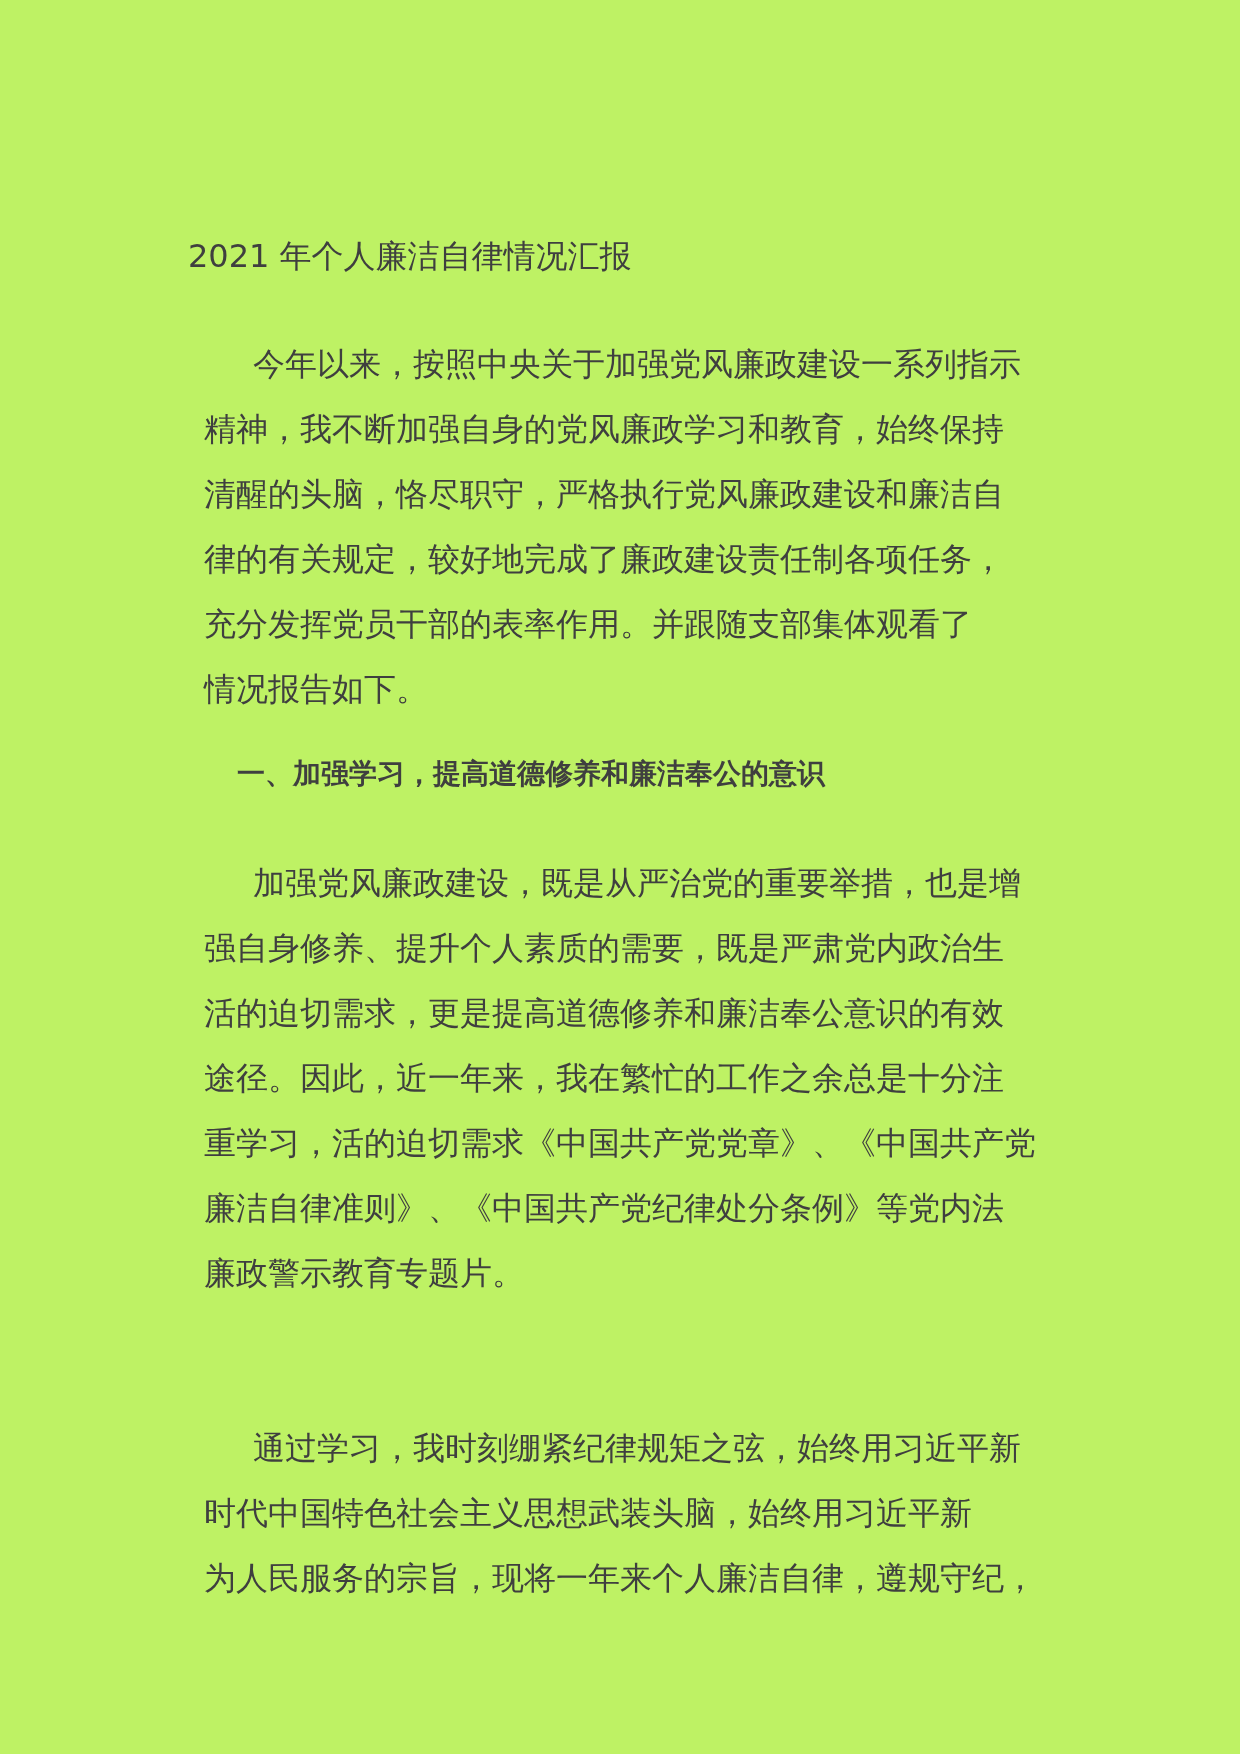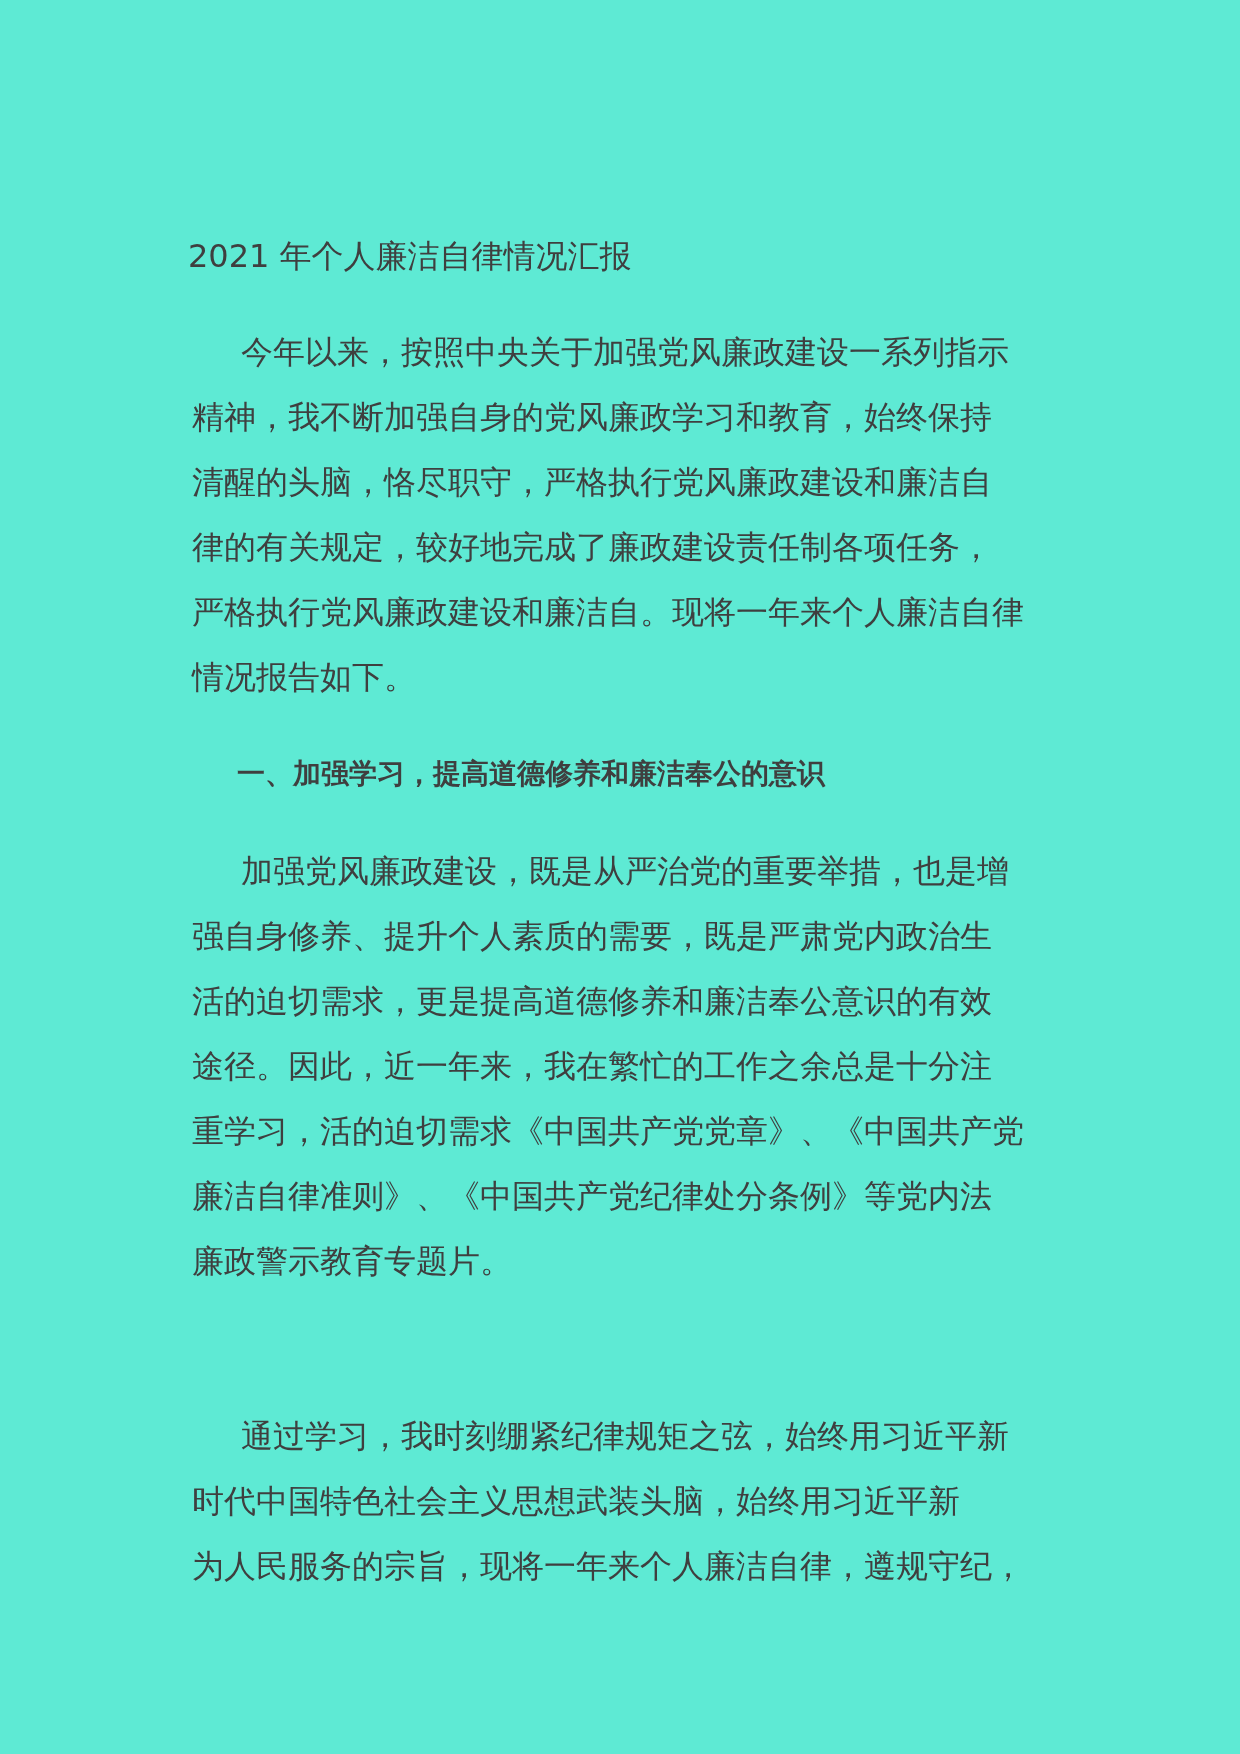--- a/index.html
+++ b/index.html
@@ -1,26 +1,26 @@
 <!DOCTYPE html>
 <html><head>
 <meta charset="utf-8">
 <style>
   html, body { margin: 0; padding: 0; background: #ffffff; }
   body { width: 1240px; height: 1754px; position: relative; overflow: hidden; }
-  .page { position: absolute; left: 0; top: 0; width: 1240px; height: 1754px; background: #5eead4; }
+  .page { position: absolute; left: 0; top: 0; width: 1240px; height: 1754px; background: #bef264; }
   .title {
     position: absolute; left: 188px; top: 234px;
     font-family: "DejaVu Sans", sans-serif; font-size: 32px; color: #3f3f3f;
     line-height: 44px; white-space: nowrap; margin: 0; font-weight: normal;
   }
   .para {
     position: absolute; left: 188px; width: 880px;
     font-family: "DejaVu Sans", sans-serif; font-size: 32px; color: #3f3f3f;
-    line-height: 65px; margin: 4px;
+    line-height: 65px; margin: 16px;
   }
   .para .line { display: block; white-space: nowrap; height: 65px; }
   .para .line.indent { padding-left: 49px; }
   .heading {
     position: absolute; left: 237px; top: 752px;
     font-family: "DejaVu Sans", sans-serif; font-size: 28px; font-weight: bold; color: #3f3f3f;
     line-height: 44px; white-space: nowrap; margin: 0;
   }
 </style>
 </head>
@@ -28,21 +28,21 @@
 
 <div class="page">
 
   <h1 class="title">2021 年个人廉洁自律情况汇报</h1>
 
   <div class="para" style="top:316px;">
     <span class="line indent">今年以来，按照中央关于加强党风廉政建设一系列指示</span>
     <span class="line">精神，我不断加强自身的党风廉政学习和教育，始终保持</span>
     <span class="line">清醒的头脑，恪尽职守，严格执行党风廉政建设和廉洁自</span>
     <span class="line">律的有关规定，较好地完成了廉政建设责任制各项任务，</span>
-    <span class="line">严格执行党风廉政建设和廉洁自。现将一年来个人廉洁自律</span>
+    <span class="line">充分发挥党员干部的表率作用。并跟随支部集体观看了</span>
     <span class="line">情况报告如下。</span>
   </div>
 
   <h2 class="heading">一、加强学习，提高道德修养和廉洁奉公的意识</h2>
 
   <div class="para" style="top:835px;">
     <span class="line indent">加强党风廉政建设，既是从严治党的重要举措，也是增</span>
     <span class="line">强自身修养、提升个人素质的需要，既是严肃党内政治生</span>
     <span class="line">活的迫切需求，更是提高道德修养和廉洁奉公意识的有效</span>
     <span class="line">途径。因此，近一年来，我在繁忙的工作之余总是十分注</span>

